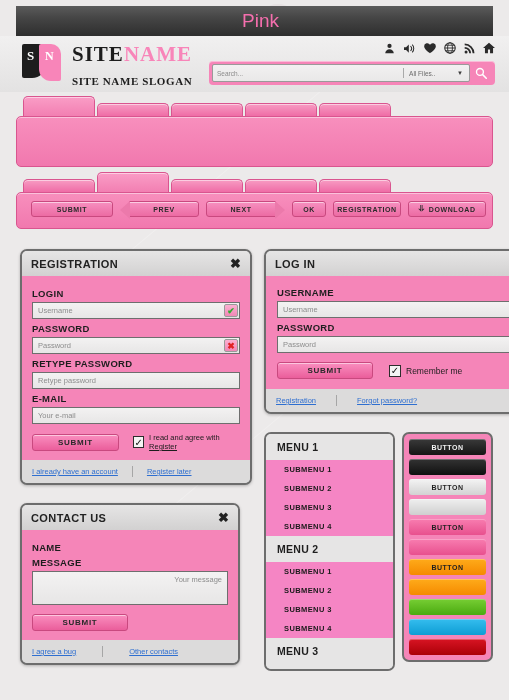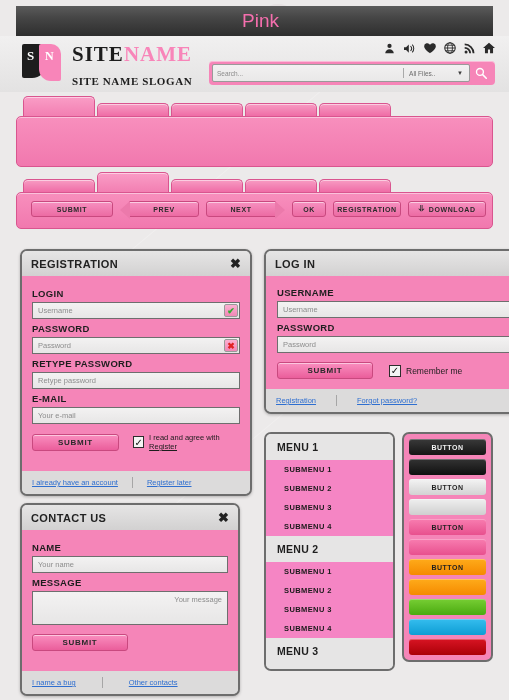--- a/index.html
+++ b/index.html
@@ -104,21 +104,21 @@
   .dl-icon { margin-right:4px; font-size:8px; }
 
   
   .win { position:absolute;
     background:#d9d9d9; border:2px solid #6d6d6d; border-radius:7px;
     box-shadow: 0 1px 3px rgba(0,0,0,.25); overflow:hidden; }
   .win-head { height:25px; display:flex; align-items:center; justify-content:space-between;
     padding:0 9px; background:linear-gradient(180deg,#e6e5e5,#d2d1d1); }
   .win-title { font-size:11px; font-weight:bold; color:#222; letter-spacing:.4px; }
   .win-close { font-size:13px; font-weight:bold; color:#222; line-height:1; cursor:pointer; }
-  .win-body { background:#f585b8; padding:8px 10px 20px 10px; }
+  .win-body { background:#f585b8; padding:8px 10px 9px 10px; }
   .flabel { font-size:9.5px; font-weight:bold; color:#1e1e1e; letter-spacing:.3px; margin:4px 0 3px; }
   .finput {
     height:17px; background:linear-gradient(180deg,#f3f2f2,#e7e6e6);
     border:1px solid #6e6e6e; display:flex; align-items:center; padding:0 5px;
     font-size:7.5px; color:#8d8d8d; position:relative;
   }
   .finput.tall { height:34px; align-items:flex-start; padding-top:3px;justify-content:flex-end; }
   .vbadge { position:absolute; right:1px; top:1px; width:14px; height:13px;
     border:1px solid #999; border-radius:2px; display:flex; align-items:center; justify-content:center;
     font-size:9px; font-weight:bold; }
@@ -347,33 +347,30 @@
   </div>
 </div>
 
 <div class="win" style="left:20px;top:503px;width:220px;">
   <div class="win-head">
     <span class="win-title">CONTACT US</span>
     <span class="win-close">✖</span>
   </div>
   <div class="win-body">
     <div class="flabel">NAME</div>
-    <div class="finput">
-      <span>Your name</span>
-    </div>
     <div class="flabel">MESSAGE</div>
     <div class="finput tall">
       <span>Your message</span>
     </div>
     <div class="rowflex">
       <div class="submit">SUBMIT</div>
     </div>
   </div>
   <div class="win-foot">
-    <a>I name a bug</a>
+    <a>I agree a bug</a>
     <span class="footsep" style="margin:0 26px;"></span>
     <a>Other contacts</a>
   </div>
 </div>
 
 <div class="menuwin" style="left:264px;top:432px;width:131px;">
   <div class="mhead">MENU 1</div>
   <div class="msub">
     <div class="mitem">SUBMENU 1</div>
     <div class="mitem">SUBMENU 2</div>

